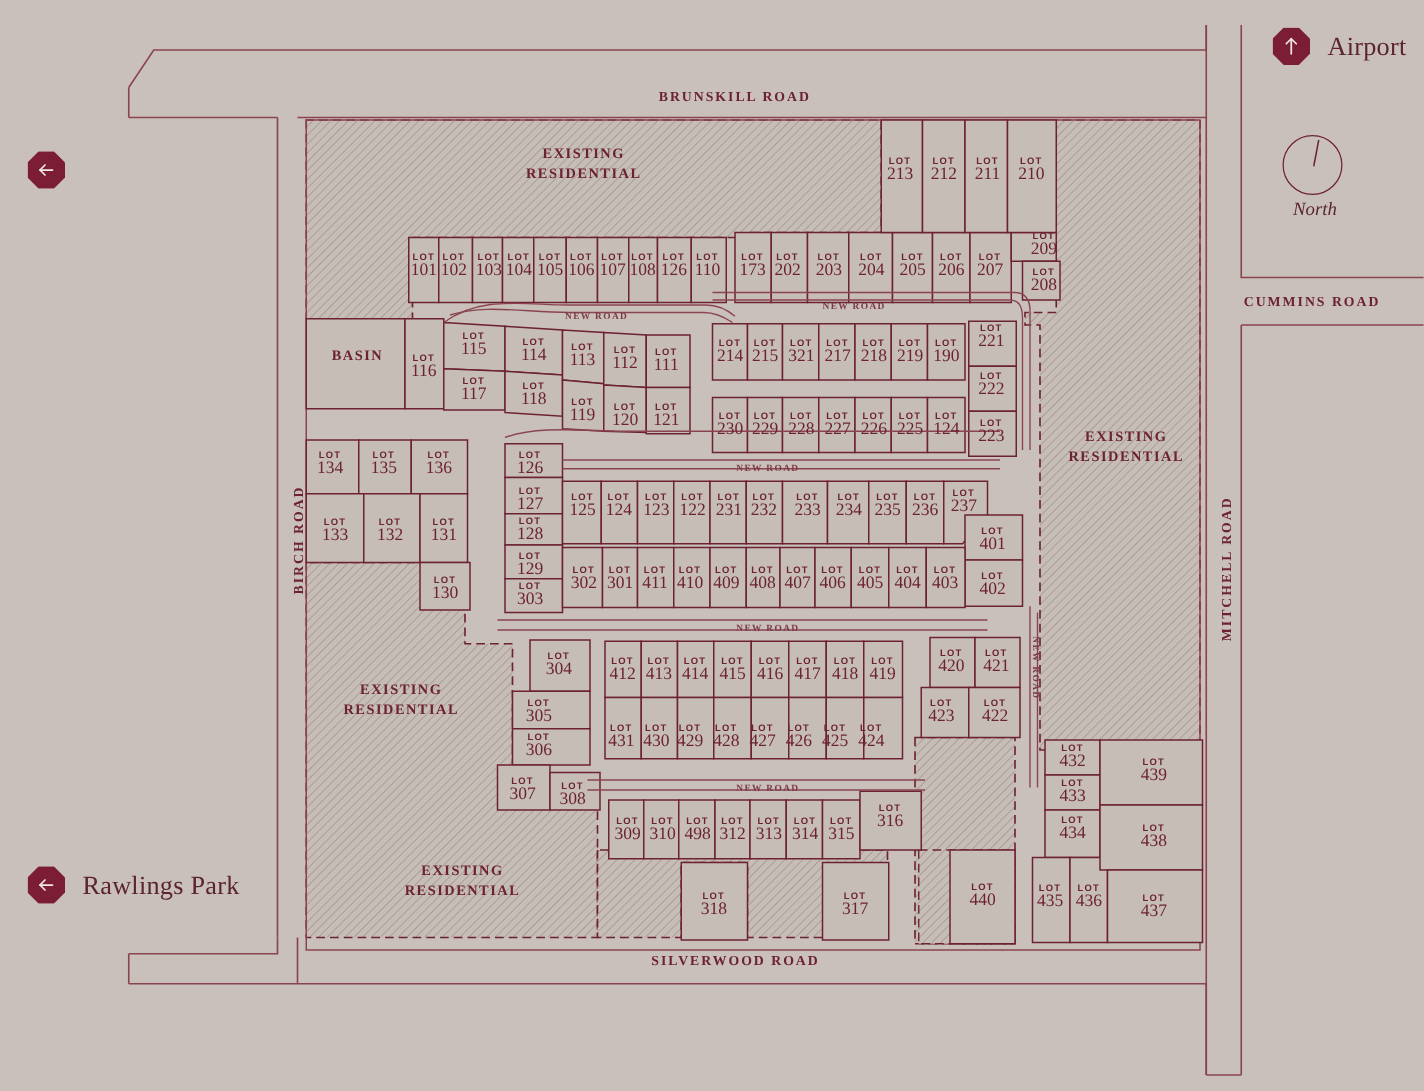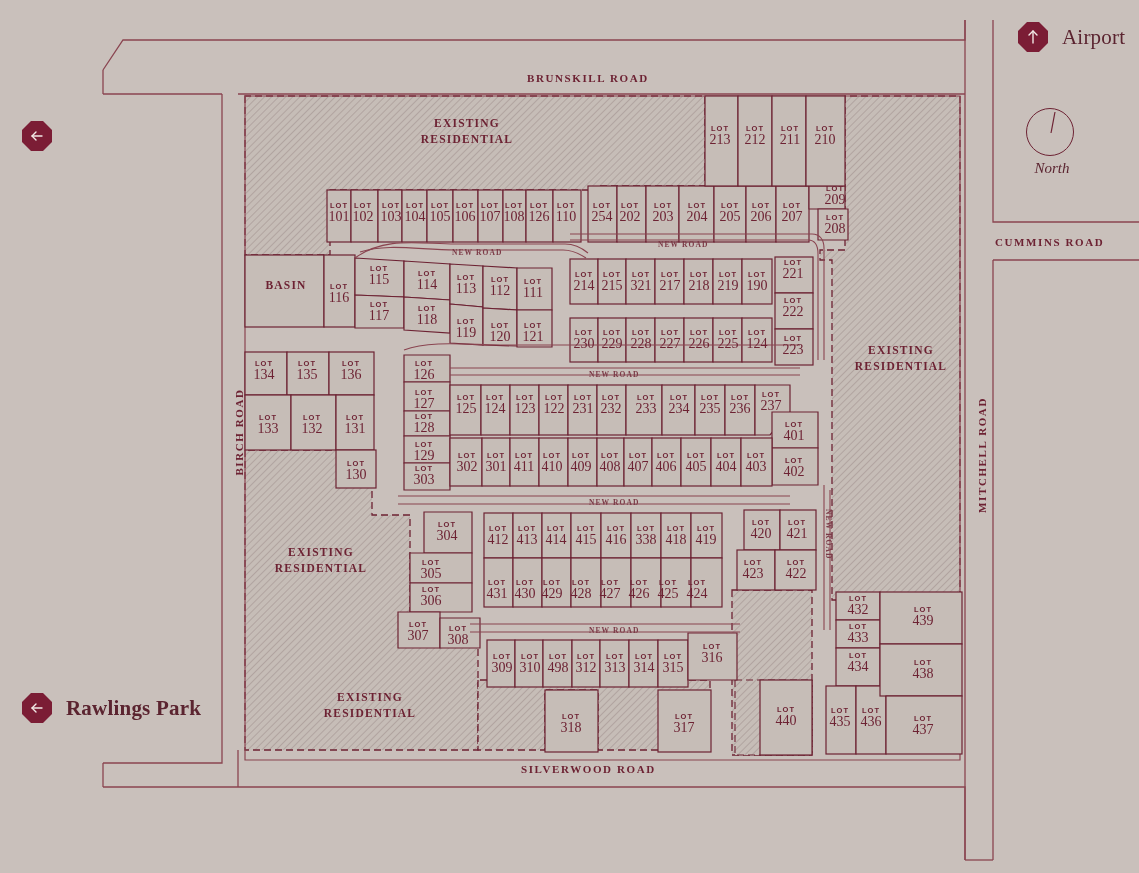--- a/index.html
+++ b/index.html
@@ -377,21 +377,21 @@
     <div class="lot-label" style="left: 517px; top: 202px; width: 44px;">
       <span class="lw">LOT</span>
       <span class="ln">126</span>
     </div>
     <div class="lot-label" style="left: 544px; top: 202px; width: 44px;">
       <span class="lw">LOT</span>
       <span class="ln">110</span>
     </div>
     <div class="lot-label" style="left: 580px; top: 202px; width: 44px;">
       <span class="lw">LOT</span>
-      <span class="ln">254</span>
+      <span class="ln">173</span>
     </div>
     <div class="lot-label" style="left: 608px; top: 202px; width: 44px;">
       <span class="lw">LOT</span>
       <span class="ln">202</span>
     </div>
     <div class="lot-label" style="left: 641px; top: 202px; width: 44px;">
       <span class="lw">LOT</span>
       <span class="ln">203</span>
     </div>
     <div class="lot-label" style="left: 675px; top: 202px; width: 44px;">
@@ -725,21 +725,21 @@
     <div class="lot-label" style="left: 564px; top: 525px; width: 44px;">
       <span class="lw">LOT</span>
       <span class="ln">415</span>
     </div>
     <div class="lot-label" style="left: 594px; top: 525px; width: 44px;">
       <span class="lw">LOT</span>
       <span class="ln">416</span>
     </div>
     <div class="lot-label" style="left: 624px; top: 525px; width: 44px;">
       <span class="lw">LOT</span>
-      <span class="ln">338</span>
+      <span class="ln">417</span>
     </div>
     <div class="lot-label" style="left: 654px; top: 525px; width: 44px;">
       <span class="lw">LOT</span>
       <span class="ln">418</span>
     </div>
     <div class="lot-label" style="left: 684px; top: 525px; width: 44px;">
       <span class="lw">LOT</span>
       <span class="ln">419</span>
     </div>
     <div class="lot-label" style="left: 739px; top: 519px; width: 44px;">
@@ -892,21 +892,21 @@
   <span class="badge">
     <svg width="30" height="30" viewBox="0 0 30 30">
         <g stroke="#f2e9e6" stroke-width="1.4" fill="none" stroke-linecap="round" stroke-linejoin="round">
           <line x1="20" y1="15" x2="10" y2="15"></line>
           <polyline points="14,11 10,15 14,19"></polyline>
         </g>
       </svg>
   </span>
 </div>
 
-<div class="legend" style="left:22px;top:693px;font-weight:bold;">
+<div class="legend" style="left:22px;top:693px;">
   <span class="badge">
     <svg width="30" height="30" viewBox="0 0 30 30">
         <g stroke="#f2e9e6" stroke-width="1.4" fill="none" stroke-linecap="round" stroke-linejoin="round">
           <line x1="20" y1="15" x2="10" y2="15"></line>
           <polyline points="14,11 10,15 14,19"></polyline>
         </g>
       </svg>
   </span>
   <span class="txt">Rawlings Park</span>
 </div>

